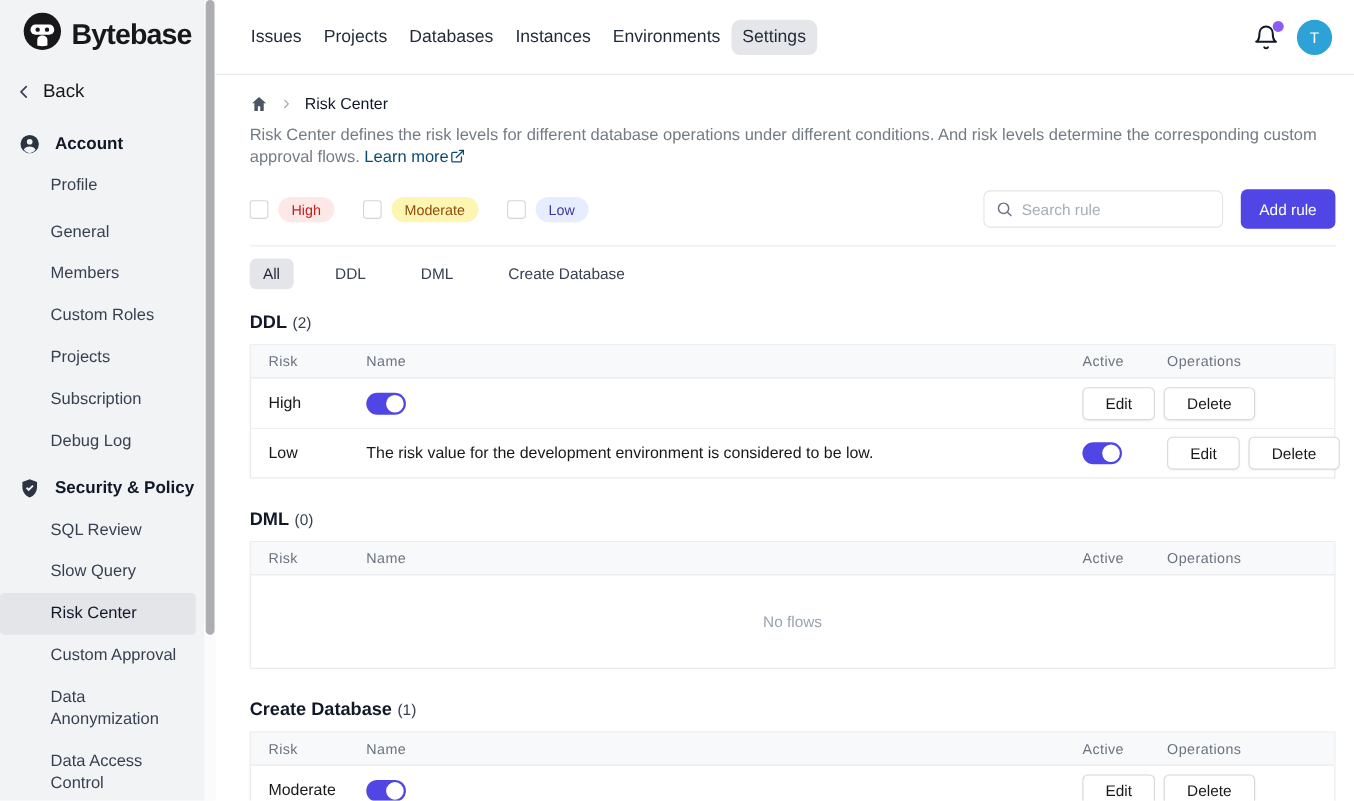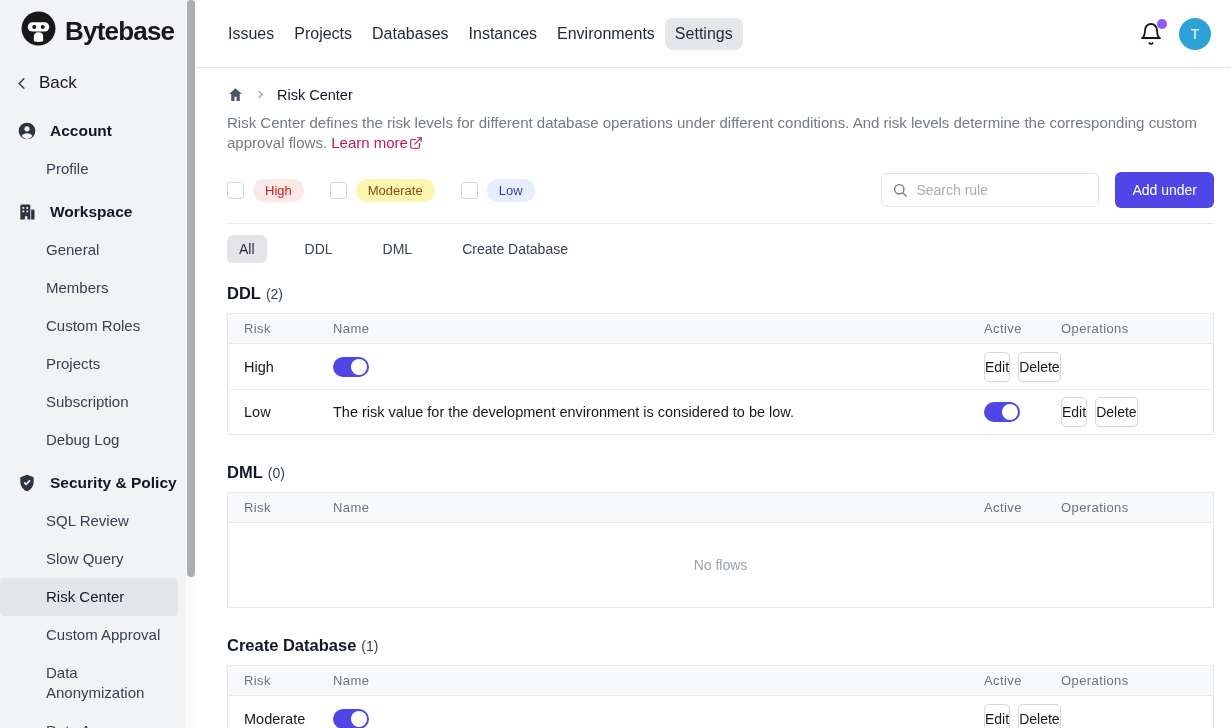--- a/index.html
+++ b/index.html
@@ -71,21 +71,21 @@
   .sec-title .t{font-weight:700;}
   .sec-title .c{font-size:14px;color:#374151;margin-left:5px;font-weight:400;}
 
   .rtable{margin-top:10px;border:1px solid #e7e8ea;}
   .thead{display:grid;grid-template-columns:89px 1fr 77px 136px;padding:0 16px;background:#f8f9fa;height:30px;align-items:center;color:#6b7280;font-size:13px;letter-spacing:0.4px;font-weight:500;border-bottom:1px solid #e7e8ea;}
   .trow{display:grid;grid-template-columns:89px 1fr 77px 136px;padding:0 16px;height:45px;align-items:center;font-size:14.5px;color:#18181b;}
   .trow + .trow{border-top:1px solid #eceef0;}
   .toggle{width:36px;height:20px;border-radius:10px;position:relative;cursor:pointer;background:#d1d5db;}
   .toggle .knob{position:absolute;top:2px;right:2px;width:16px;height:16px;border-radius:50%;background:#fff;}
   .ops{display:flex;gap:8px;}
-  .btn{height:30px;padding:0 0;background:#fff;border:1px solid #d6d8dc;border-radius:5px;font-size:14px;color:#18181b;cursor:pointer;font-family:inherit;box-shadow:0 1px 2px rgba(0,0,0,0.04);}
+  .btn{height:30px;padding:0 20px;background:#fff;border:1px solid #d6d8dc;border-radius:5px;font-size:14px;color:#18181b;cursor:pointer;font-family:inherit;box-shadow:0 1px 2px rgba(0,0,0,0.04);}
   .empty{height:84px;display:flex;align-items:center;justify-content:center;color:#9ca3af;font-size:14px;}
 </style>
 </head>
 <body>
 
 <div class="app">
 
   <aside class="sidebar">
     <div class="logo">
       <span class="logo-mark">
@@ -113,33 +113,20 @@
                 <circle cx="12" cy="12" r="10" fill="currentColor"></circle>
                 <circle cx="12" cy="9.4" r="3.1" fill="#f2f3f5"></circle>
                 <path d="M5.6 18.1c1-2.3 3.6-3.4 6.4-3.4s5.4 1.1 6.4 3.4A9.96 9.96 0 0 1 12 22a9.96 9.96 0 0 1-6.4-3.9z" fill="#f2f3f5"></path>
               </svg>
             </span>
             <span class="side-header-label">Account</span>
           </div>
           <div class="side-item">Profile</div>
         </div>
         <div class="side-section">
-          <div class="side-header">
-            <span class="side-icon">
-              <svg viewBox="0 0 24 24">
-                <path d="M4 21V4.5A1.5 1.5 0 0 1 5.5 3h9A1.5 1.5 0 0 1 16 4.5V21h-3.5v-4h-3v4H4z" fill="currentColor"></path>
-                <path d="M17 9h2.5A1.5 1.5 0 0 1 21 10.5V21h-4V9z" fill="currentColor"></path>
-                <rect x="6.6" y="6" width="2.2" height="2.2" fill="#f2f3f5"></rect>
-                <rect x="11.2" y="6" width="2.2" height="2.2" fill="#f2f3f5"></rect>
-                <rect x="6.6" y="10.2" width="2.2" height="2.2" fill="#f2f3f5"></rect>
-                <rect x="11.2" y="10.2" width="2.2" height="2.2" fill="#f2f3f5"></rect>
-              </svg>
-            </span>
-            <span class="side-header-label">Workspace</span>
-          </div>
           <div class="side-item">General</div>
           <div class="side-item">Members</div>
           <div class="side-item">Custom Roles</div>
           <div class="side-item">Projects</div>
           <div class="side-item">Subscription</div>
           <div class="side-item">Debug Log</div>
         </div>
         <div class="side-section">
           <div class="side-header">
             <span class="side-icon">
@@ -195,21 +182,21 @@
         </span>
         <span class="crumb-sep">
           <svg viewBox="0 0 24 24" fill="none" stroke="currentColor" stroke-width="2" stroke-linecap="round" stroke-linejoin="round">
               <path d="M9 6l6 6-6 6"></path>
             </svg>
         </span>
         <span>Risk Center</span>
       </div>
 
       <p class="desc"><span>Risk Center defines the risk levels for different database operations under different conditions. And risk levels determine the corresponding custom approval flows.</span>
-        <a id="learnMore" style="color: #be185d;"><span>Learn more</span><span class="ext"><svg viewBox="0 0 24 24" fill="none" stroke="currentColor" stroke-width="2" stroke-linecap="round" stroke-linejoin="round">
+        <a id="learnMore" style="color: #0c4a6e;"><span>Learn more</span><span class="ext"><svg viewBox="0 0 24 24" fill="none" stroke="currentColor" stroke-width="2" stroke-linecap="round" stroke-linejoin="round">
                 <path d="M18 13v6a2 2 0 0 1-2 2H5a2 2 0 0 1-2-2V8a2 2 0 0 1 2-2h6"></path>
                 <path d="M15 3h6v6"></path>
                 <path d="M10 14L21 3"></path>
               </svg></span></a>
       </p>
 
       <div class="toolbar">
         <div class="filters" id="filters">
             <label class="filter">
               <span class="checkbox"></span>
@@ -225,21 +212,21 @@
             </label>
           </div>
         <div class="toolbar-right">
           <label class="search">
             <svg viewBox="0 0 24 24" fill="none" stroke="currentColor" stroke-width="2" stroke-linecap="round">
                 <circle cx="11" cy="11" r="7"></circle>
                 <path d="M21 21l-4.3-4.3"></path>
               </svg>
             <input type="text" placeholder="Search rule" style="">
           </label>
-          <button class="add-rule" id="addRule" style="background: rgb(79, 70, 229);">Add under</button>
+          <button class="add-rule" id="addRule" style="background: rgb(79, 70, 229);">Add rule</button>
         </div>
       </div>
 
       <div class="divider"></div>
 
       <div class="tabs" id="tabs">
           <div class="tab active">All</div>
           <div class="tab">DDL</div>
           <div class="tab">DML</div>
           <div class="tab">Create Database</div>

